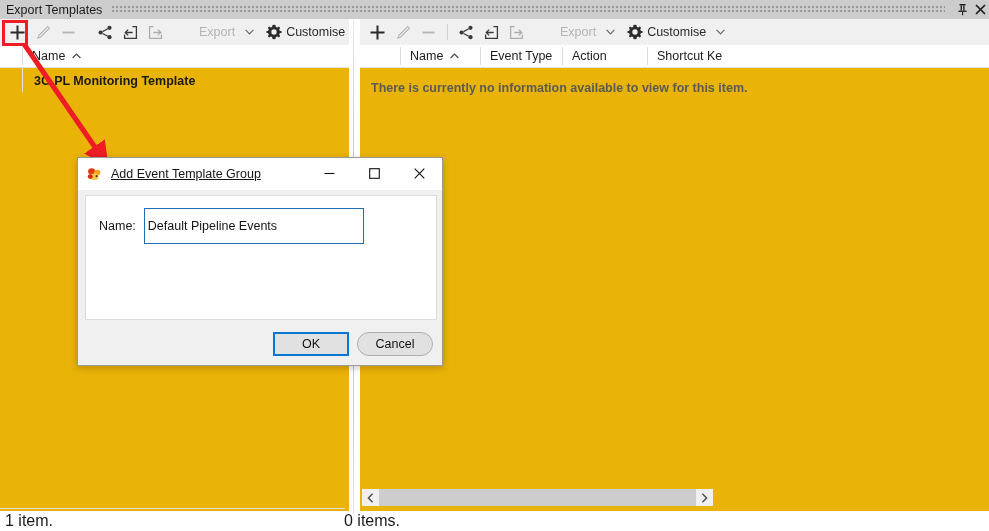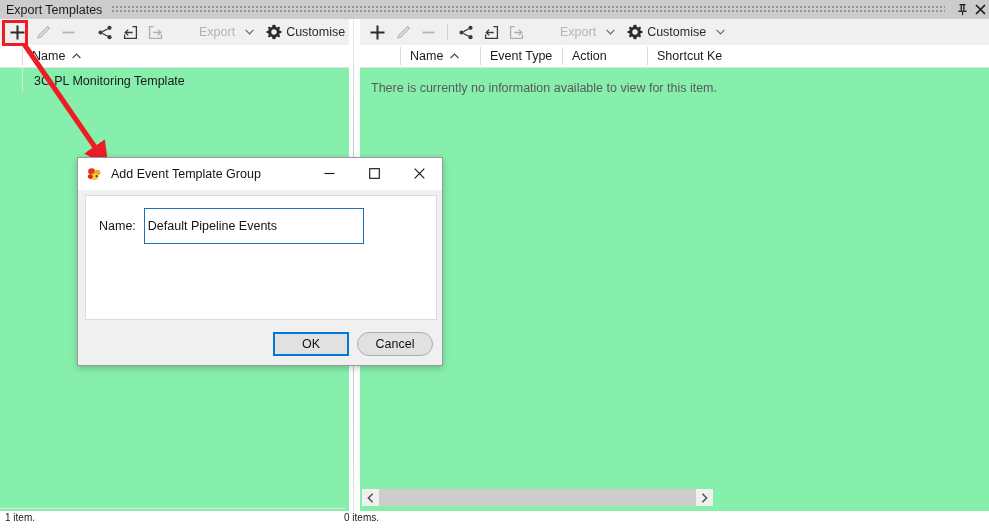--- a/index.html
+++ b/index.html
@@ -154,23 +154,24 @@
   }
   .sort-caret {
     margin-left: 7px;
     display: inline-block;
     color: #4a4a4a;
   }
   .sort-caret svg { display: block; }
 
   
   .list-body {
-    background: #86efac;
+    background: #eab308;
     position: relative;
     overflow: hidden;
+    font-weight: bold;
   }
   #left-list { width: 349px; height: 443px; }
   #right-list { width: 629px; height: 443px; }
 
   .list-row {
     height: 20px;
     display: flex;
     align-items: center;
     padding-left: 34px;
     font-size: 12.5px;
@@ -210,21 +211,21 @@
   #scroll-thumb {
     flex: 1;
     height: 17px;
     background: #cdcdcd;
     margin: 0;
   }
 
   
   .status-bar {
     position: absolute;
-    font-size: 10px;
+    font-size: 16px;
     color: #1a1a1a;
   }
   #left-status-line {
     position: absolute;
     left: 0; top: 508px;
     width: 345px; height: 1px;
     background: #dedede;
   }
   #left-status { left: 5px; top: 512px; }
   #right-status { left: 344px; top: 512px; }
@@ -265,20 +266,21 @@
   #dialog-app-icon {
     margin-left: 9px;
     width: 16px; height: 16px;
     display: flex; align-items: center; justify-content: center;
   }
   #dialog-title {
     margin-left: 8px;
     font-size: 12.5px;
     color: #141414;
     white-space: nowrap;
+    text-decoration: underline;
   }
   #dialog-win-buttons {
     margin-left: auto;
     display: flex;
     height: 32px;
   }
   .win-btn {
     width: 45px; height: 31px;
     display: flex; align-items: center; justify-content: center;
     color: #101010;

